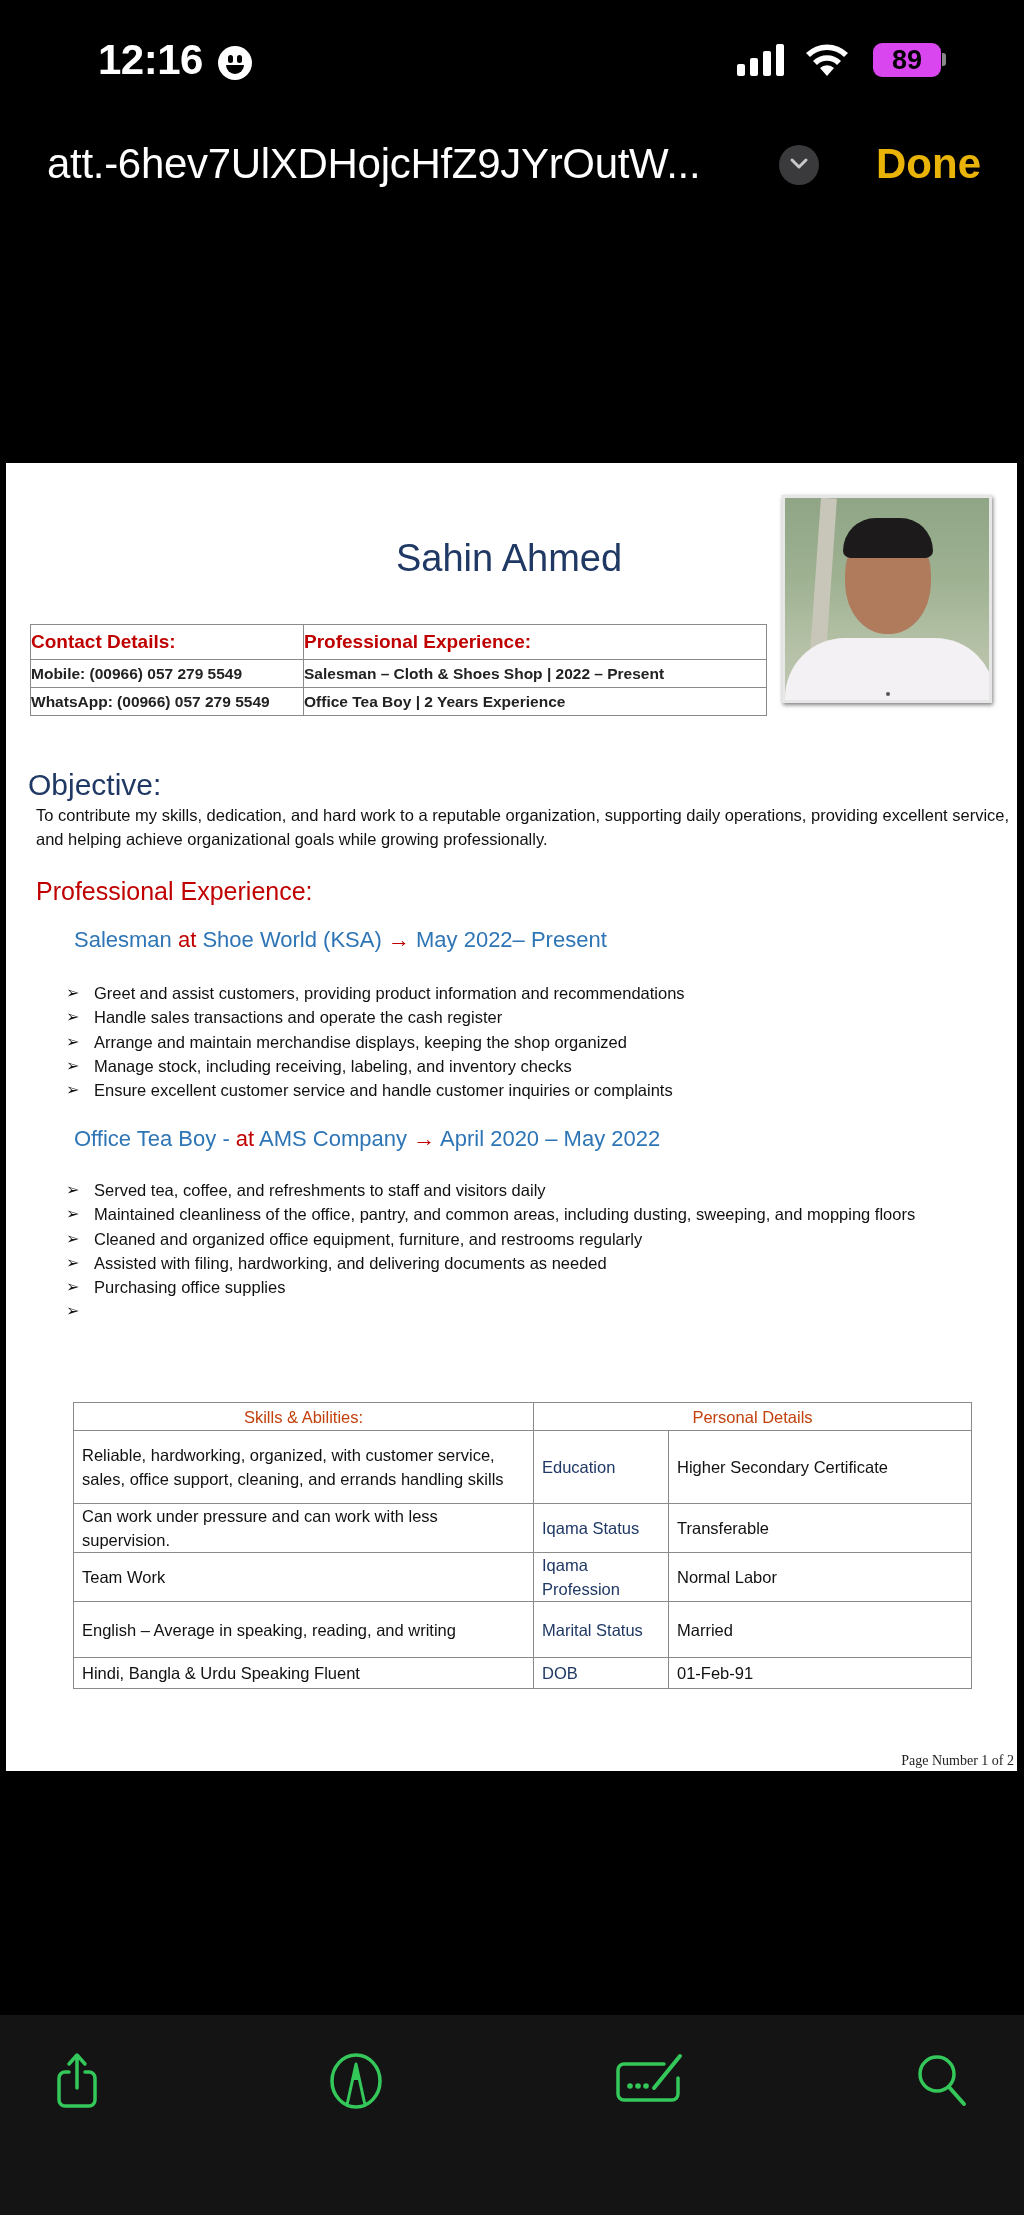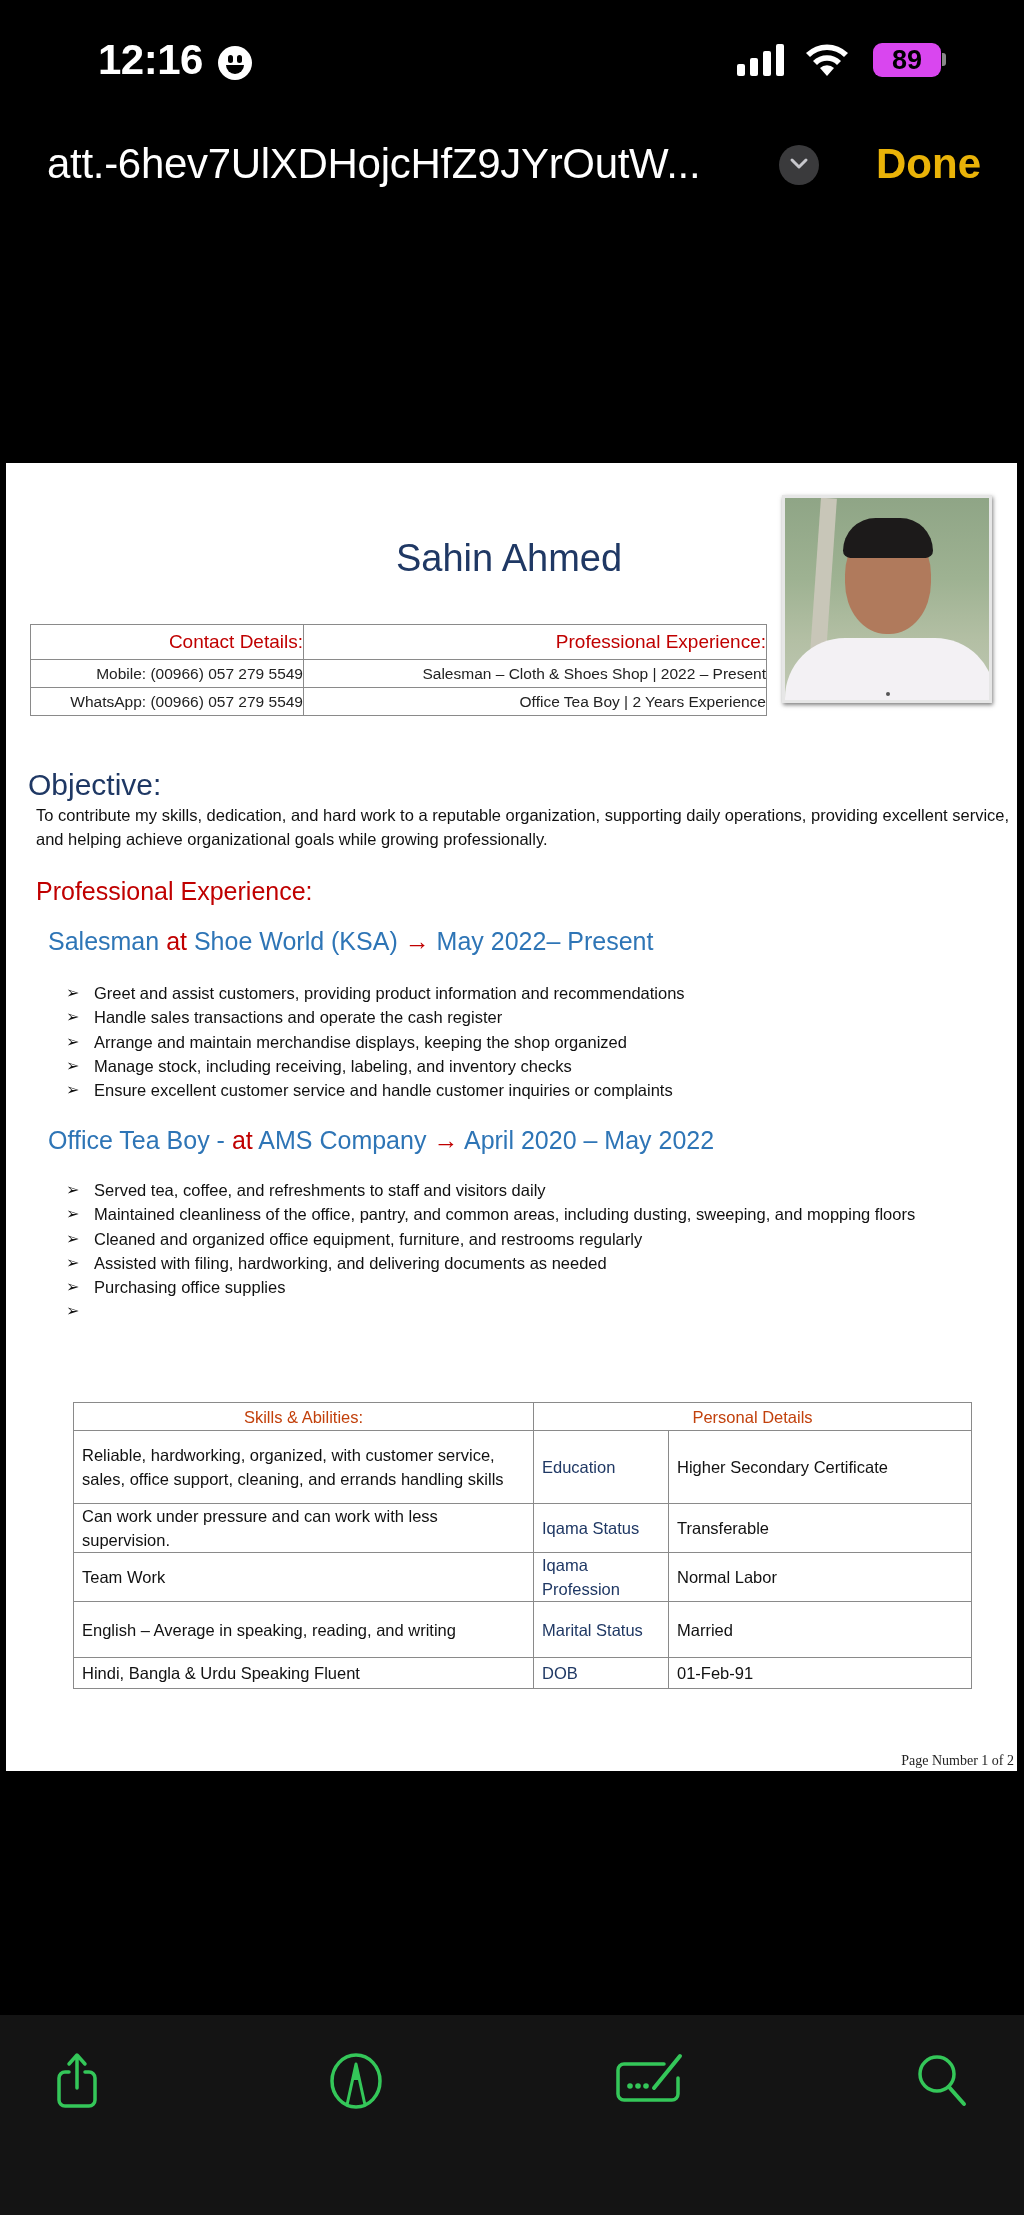--- a/index.html
+++ b/index.html
@@ -32,29 +32,29 @@
   .photo { position: absolute; left: 776px; top: 32px; width: 210px; height: 208px; border: 3px solid #e6e6e6; box-shadow: 1px 2px 4px rgba(0,0,0,0.5); overflow: hidden;
     background: linear-gradient(180deg, #8fa586 0%, #9eb292 40%, #b3bfa4 70%, #c0c8b4 100%); }
   .photo .trunk { position: absolute; left: 30px; top: 0; width: 16px; height: 170px; background: #c8c6b8; transform: rotate(4deg); }
   .photo .head { position: absolute; left: 60px; top: 28px; width: 86px; height: 108px; border-radius: 45% 45% 48% 48%; background: #b07a5c; }
   .photo .hair { position: absolute; left: 58px; top: 20px; width: 90px; height: 40px; border-radius: 45px 45px 10px 10px; background: #1c1a1a; }
   .photo .shirt { position: absolute; left: 0; top: 140px; width: 210px; height: 80px; background: #f3f1f4; border-radius: 60px 60px 0 0; }
   .photo .button-dot { position: absolute; left: 101px; top: 194px; width: 4px; height: 4px; border-radius: 50%; background: #555; }
 
   table { border-collapse: collapse; }
   .contact-table { position: absolute; left: 24px; top: 161px; width: 737px; }
-  .contact-table td, .contact-table th { border: 1px solid #8a8a8a; text-align: right; font-weight: 400; }
+  .contact-table td, .contact-table th { border: 1px solid #8a8a8a; text-align: left; font-weight: 700; }
   .contact-table th { height: 35px; font-size: 19px; color: #c00000; }
   .contact-table td { height: 28px; font-size: 15.5px; color: #222; }
   .contact-table .c1 { width: 273px; }
 
   .objective-label { position: absolute; left: 22px; top: 305px; font-size: 30px; color: #1f3864; }
   .objective-text { position: absolute; left: 30px; top: 340px; width: 975px; font-size: 16.5px; line-height: 24px; color: #111; }
   .exp-heading { position: absolute; left: 30px; top: 414px; font-size: 25px; color: #c00000; }
-  .job-title { position: absolute; left: 42px; font-size: 25px; color: #2e75b6; white-space: nowrap; }
+  .job-title { position: absolute; left: 68px; font-size: 22px; color: #2e75b6; white-space: nowrap; }
   .job-title .red { color: #c00000; }
   .job1 { top: 464px; } .job2 { top: 663px; }
   .bullets { position: absolute; left: 60px; list-style: none; }
   .bullets li { position: relative; padding-left: 28px; font-size: 16.5px; line-height: 24.3px; color: #111; white-space: nowrap; }
   .bullets li .arrow { position: absolute; left: 0; top: 0; font-size: 16px; color: #111; }
   .list1 { top: 518px; } .list2 { top: 715px; }
 
   .skills-table { position: absolute; left: 67px; top: 939px; width: 899px; }
   .skills-table td, .skills-table th { border: 1px solid #8a8a8a; font-weight: 400; font-size: 16.5px; line-height: 24px; vertical-align: middle; }
   .skills-table th { height: 28px; color: #c2410c; text-align: center; }

